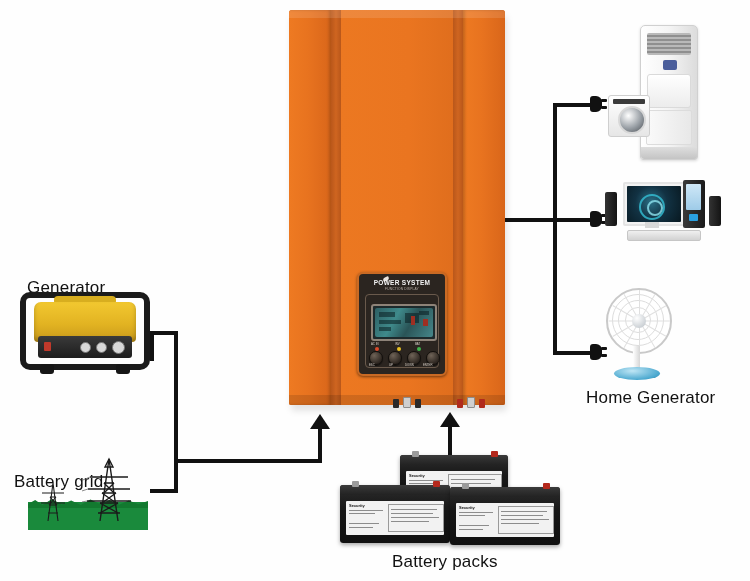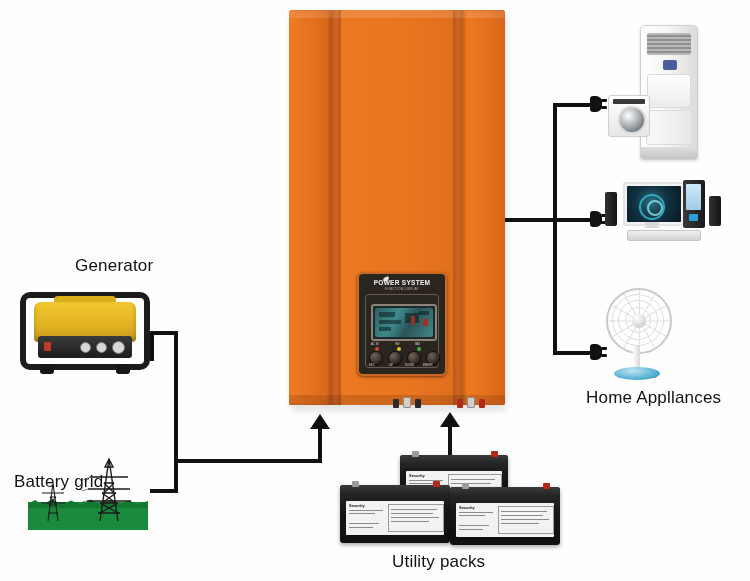--- a/index.html
+++ b/index.html
@@ -205,21 +205,21 @@
     </div>
 
     <div class="term" style="left:104px;"></div>
     <div class="term gray" style="left:114px;"></div>
     <div class="term" style="left:126px;"></div>
     <div class="term red" style="left:168px;"></div>
     <div class="term gray" style="left:178px;"></div>
     <div class="term red" style="left:190px;"></div>
   </div>
 
-  <div class="lbl" style="left:27px;top:256px;margin-left:48px;">Generator</div>
+  <div class="lbl" style="left:27px;top:278px;">Generator</div>
   <div class="gen">
     <div class="gen-frame"></div>
     <div class="gen-tank"></div>
     <div class="gen-body">
       <div class="gen-brand"></div>
     </div>
     <div class="gen-panel">
       <div class="gen-sw" style="left:6px;top:6px;"></div>
       <div class="gen-knob" style="left:42px;top:6px;"></div>
       <div class="gen-knob" style="left:58px;top:6px;"></div>
@@ -315,21 +315,21 @@
       <div class="bl-box" style="left:42px;top:3px;width:54px;height:26px;"></div>
       <div class="bl-line" style="left:45px;top:8px;width:46px;"></div>
       <div class="bl-line" style="left:45px;top:12px;width:42px;"></div>
       <div class="bl-line" style="left:45px;top:16px;width:48px;"></div>
       <div class="bl-line" style="left:45px;top:20px;width:38px;"></div>
       <div class="bl-line" style="left:3px;top:22px;width:30px;"></div>
       <div class="bl-line" style="left:3px;top:26px;width:24px;"></div>
     </div>
   </div>
 
-  <div class="lbl" style="left:392px;top:552px;">Utility packs</div>
+  <div class="lbl" style="left:392px;top:552px;">Battery packs</div>
 
   <div class="wire hw" style="left:505px;top:218px;width:85px;"></div>
   <div class="wire vw" style="left:553px;top:103px;height:250px;"></div>
   <div class="wire hw" style="left:553px;top:103px;width:37px;"></div>
   <div class="wire hw" style="left:553px;top:351px;width:37px;"></div>
 
   <div class="plug" style="left:586px;top:96px;">
     <div class="plug-body"></div>
     <div class="plug-pin" style="top:3px;"></div>
     <div class="plug-pin" style="top:10px;"></div>
@@ -395,15 +395,15 @@
       <div class="fan-spoke" style="transform:rotate(240deg);"></div>
       <div class="fan-spoke" style="transform:rotate(270deg);"></div>
       <div class="fan-spoke" style="transform:rotate(300deg);"></div>
       <div class="fan-spoke" style="transform:rotate(330deg);"></div>
       <div class="fan-hub"></div>
     </div>
     <div class="fan-neck"></div>
     <div class="fan-base"></div>
   </div>
 
-  <div class="lbl" style="left:586px;top:388px;">Home Appllances</div>
+  <div class="lbl" style="left:586px;top:388px;">Home Generator</div>
 
 </div>
 
 </body></html>

